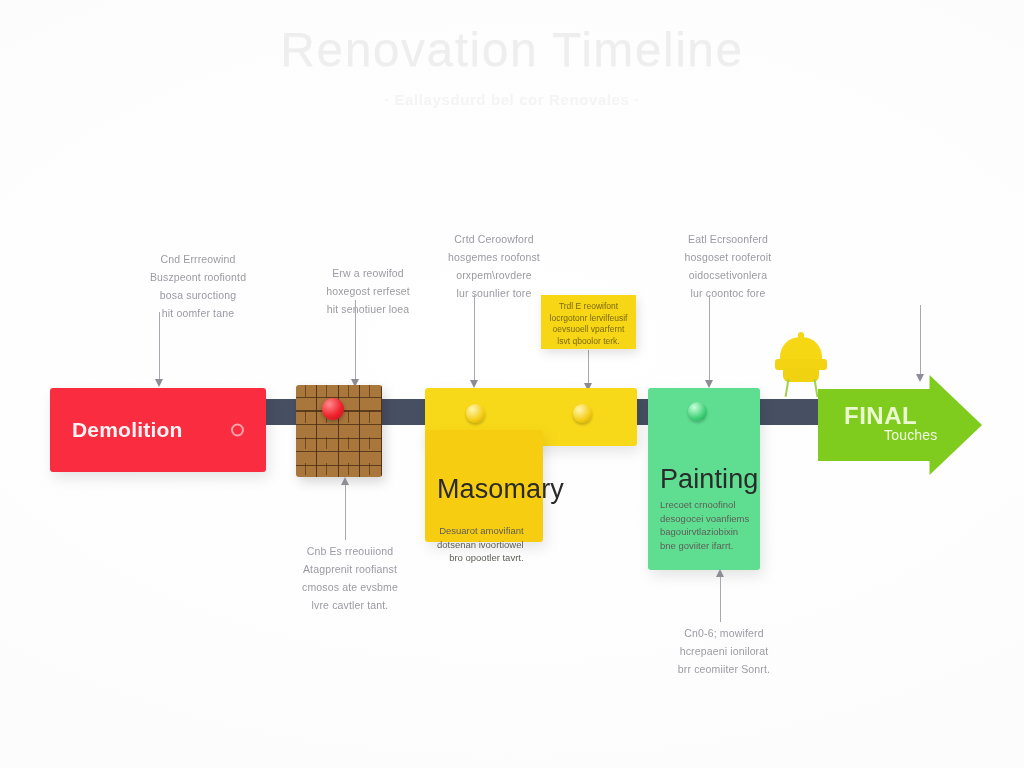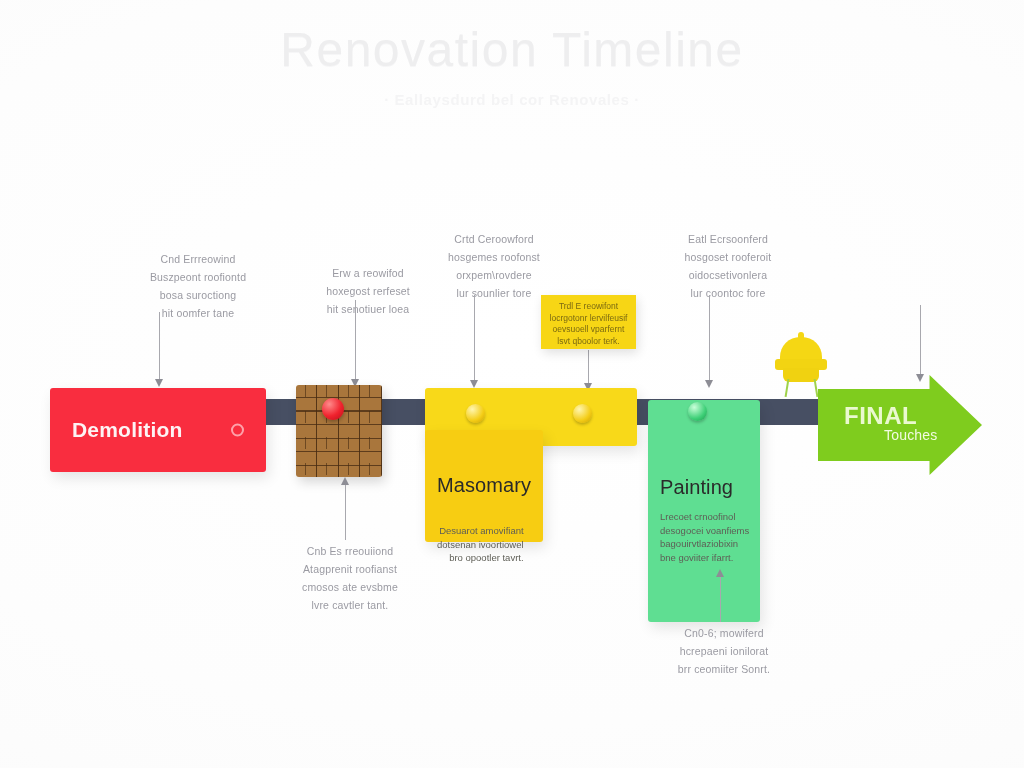--- a/index.html
+++ b/index.html
@@ -211,32 +211,32 @@
   }
   .sticky-note .sticky-text {
     font-size: 8.5px;
     line-height: 11.5px;
     color: #7b6a12;
     text-align: center;
     white-space: pre-line;
   }
 
   .card-painting {
-    left: 648px; top: 400px;
-    width: 112px; height: 222px;
+    left: 648px; top: 388px;
+    width: 112px; height: 182px;
     background: #5fde92;
   }
   .bead-green { left: 688px; top: 402px; width: 19px; height: 19px;
     background: radial-gradient(circle at 33% 28%, #c9ffd9 0%, #3fd078 60%, #1a9a4b 100%);
     box-shadow: 0 2px 3px rgba(0,0,0,0.22); }
 
   .card-body-title {
     position: absolute;
     left: 12px;
-    font-size: 20px;
+    font-size: 27px;
     font-weight: 400;
     color: #2a2a2a;
     letter-spacing: 0.1px;
   }
   .card-body-text {
     position: absolute;
     left: 12px;
     font-size: 9.5px;
     line-height: 13.5px;
     color: #5e5e56;

